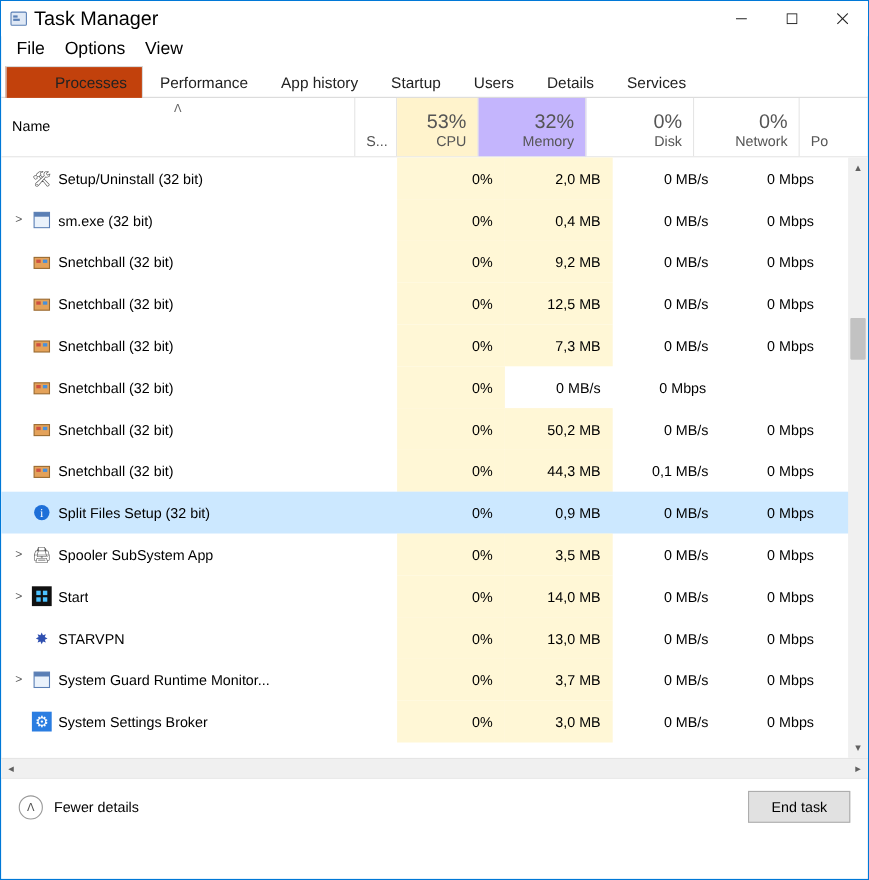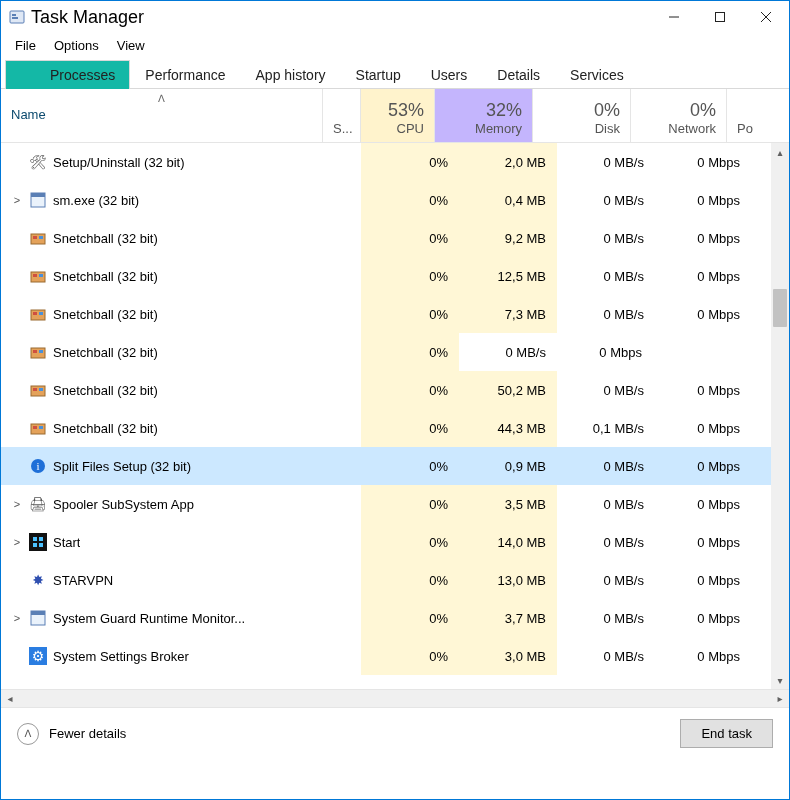--- a/index.html
+++ b/index.html
@@ -40,21 +40,21 @@
   
   .menubar {
     display: flex;
     align-items: center;
     height: 24px;
     padding: 0 6px;
     gap: 2px;
   }
   .menubar .item {
     padding: 2px 8px;
-    font-size: 13px;
+    font-size: 16px;
     cursor: default;
   }
   
   .tabstrip {
     display: flex;
     align-items: flex-end;
     border-bottom: 1px solid #d9d9d9;
     padding: 0 4px;
     height: 32px;
     gap: 0;
@@ -64,21 +64,21 @@
     font-size: 14px;
     color: #222;
     border: 1px solid transparent;
     border-bottom: none;
     position: relative;
     top: 1px;
     cursor: default;
   }
   .tab.active {
     border-color: #d9d9d9;
-    background: #14b8a6;
+    background: #c2410c;
     padding-left: 44px;
   }
   
   .grid {
     width: 100%;
   }
   .header-row {
     display: flex;
     align-items: stretch;
     border-bottom: 1px solid #e5e5e5;
@@ -94,21 +94,21 @@
     border-right: 1px solid #e5e5e5;
     text-align: right;
   }
   .hcol .pct { font-size: 18px; color: #555; }
   .hcol .lbl { font-size: 13px; color: #555; }
   .col-name { width: 322px; text-align: left; flex-direction: column; justify-content: center; position: relative; }
   .col-name .sort {
     position: absolute; top: 4px; left: 50%; transform: translateX(-50%);
     font-size: 10px; color: #666;
   }
-  .col-name .lbl-left { align-self: flex-start; color: #0c4a6e; }
+  .col-name .lbl-left { align-self: flex-start; color: #000000; }
   .col-status { width: 38px; text-align: left; justify-content: flex-end; }
   .col-status .lbl { color:#555; }
   .col-cpu   { width: 74px; background:#fff3cc; }
   .col-mem   { width: 98px; background:#c4b5fd; }
   .col-disk  { width: 98px; }
   .col-net   { width: 96px; }
   .col-pow   { width: 24px; text-align:left; justify-content:flex-end; border-right:none; }
 
   
   .body-wrap {

